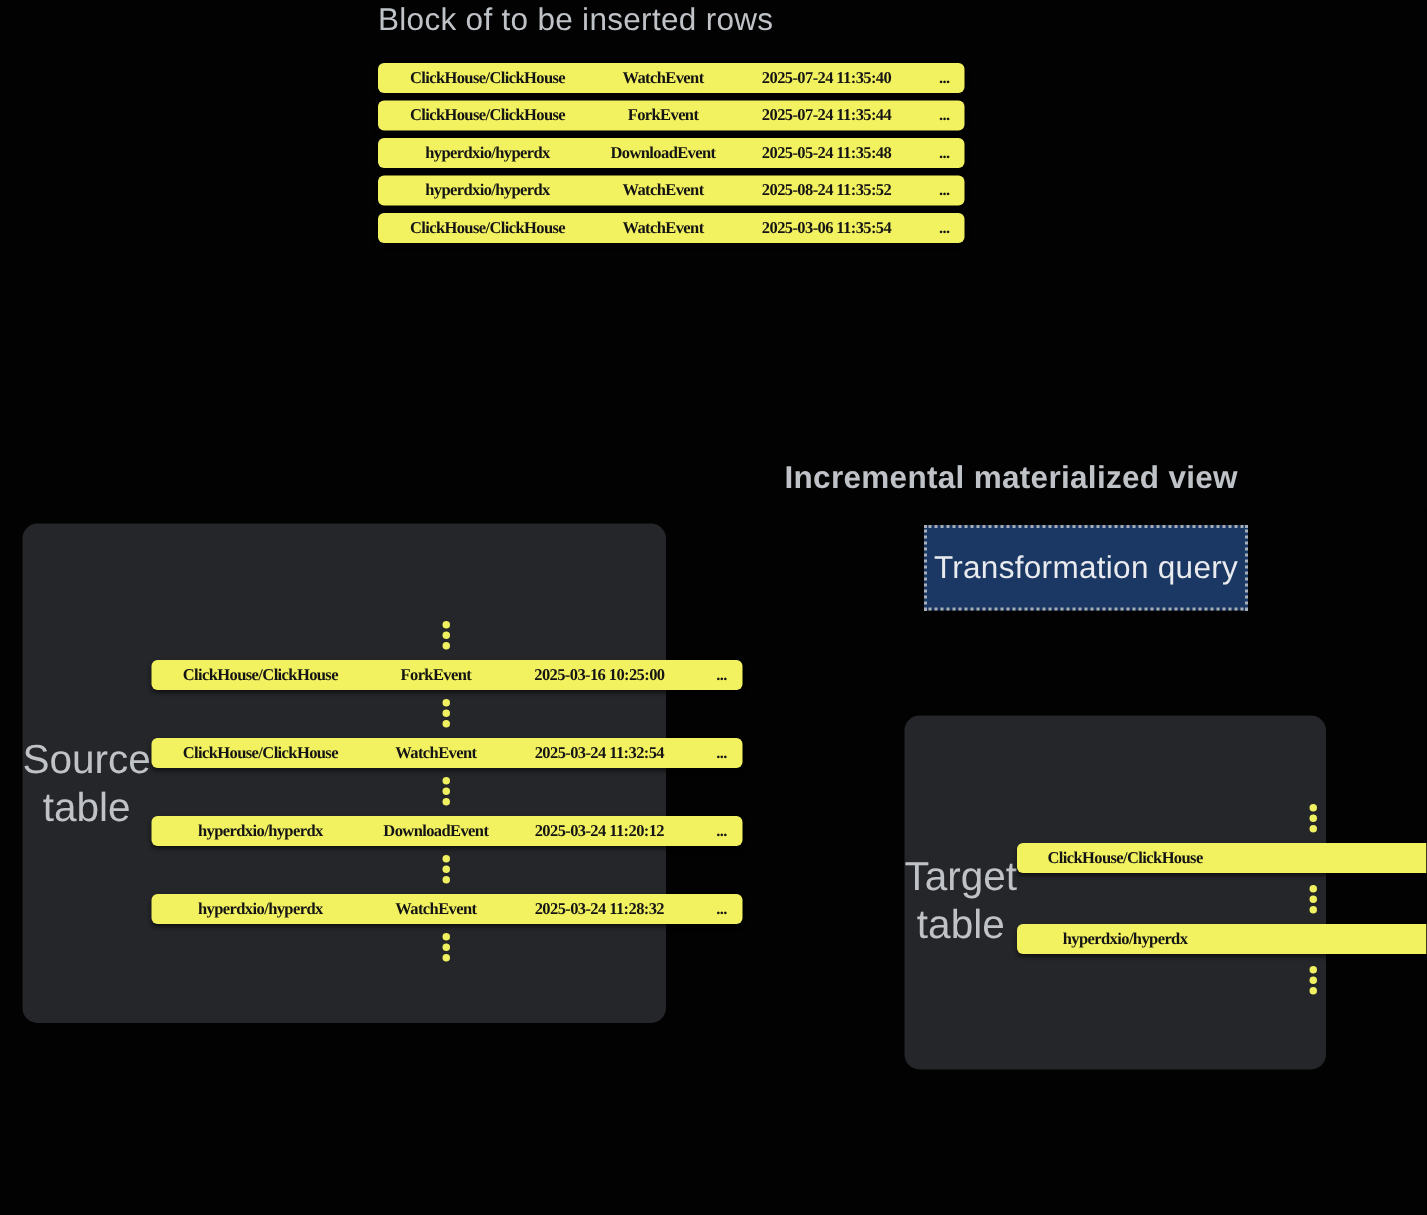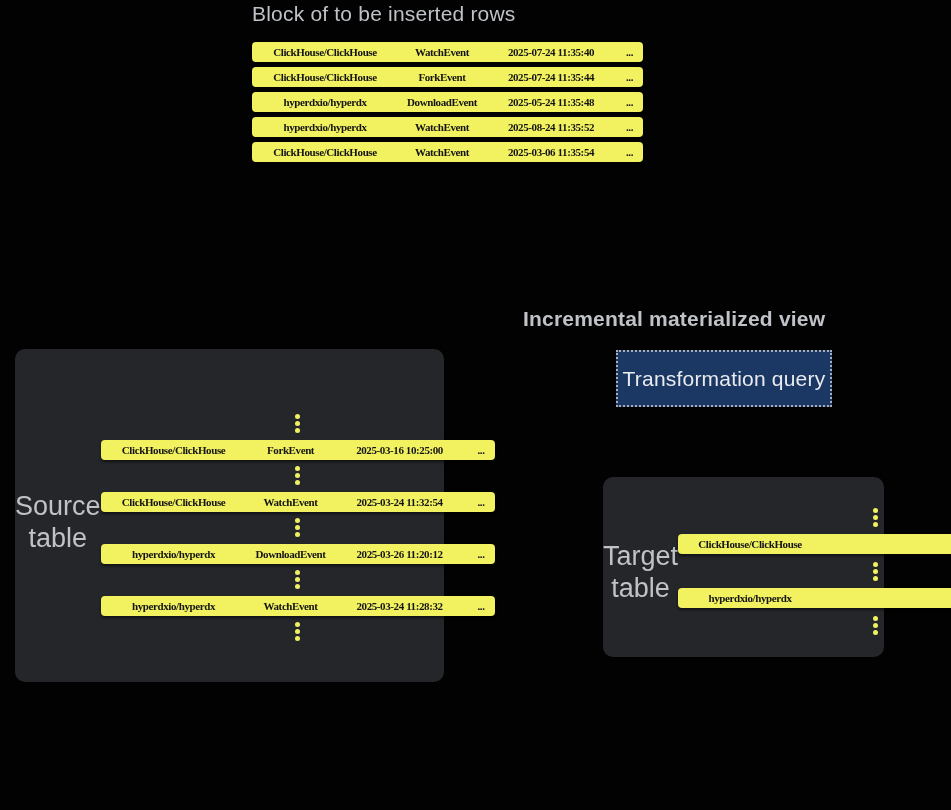--- a/index.html
+++ b/index.html
@@ -117,21 +117,21 @@
         <span class="c-more">...</span>
       </div>
       <div class="vdots">
           <i></i>
           <i></i>
           <i></i>
         </div>
       <div class="yrow">
         <span class="c-repo">hyperdxio/hyperdx</span>
         <span class="c-event">DownloadEvent</span>
-        <span class="c-ts">2025-03-26 11:20:12</span>
+        <span class="c-ts">2025-03-24 11:20:12</span>
         <span class="c-more">...</span>
       </div>
       <div class="vdots">
           <i></i>
           <i></i>
           <i></i>
         </div>
       <div class="yrow">
         <span class="c-repo">hyperdxio/hyperdx</span>
         <span class="c-event">WatchEvent</span>
@@ -143,21 +143,21 @@
           <i></i>
           <i></i>
         </div>
     </div>
   </div>
 
   <div class="heading" style="left:523px;top:307px;width:420px;font-weight:bold;">Incremental materialized view</div>
 
   <div class="mv-button">Transformation query</div>
 
-  <div class="box" style="left:603px;top:477px;width:281px;height:180px;">
+  <div class="box" style="left:603px;top:477px;width:281px;height:236px;">
     <div class="box-title" style="margin-top:10px;">Target table</div>
     <div class="stack" style="margin-top:8px;gap:7px;">
       <div class="vdots">
           <i></i>
           <i></i>
           <i></i>
         </div>
       <div class="yrow kv">
         <span class="c-repo">ClickHouse/ClickHouse</span>
         <span class="c-count">48,530</span>

